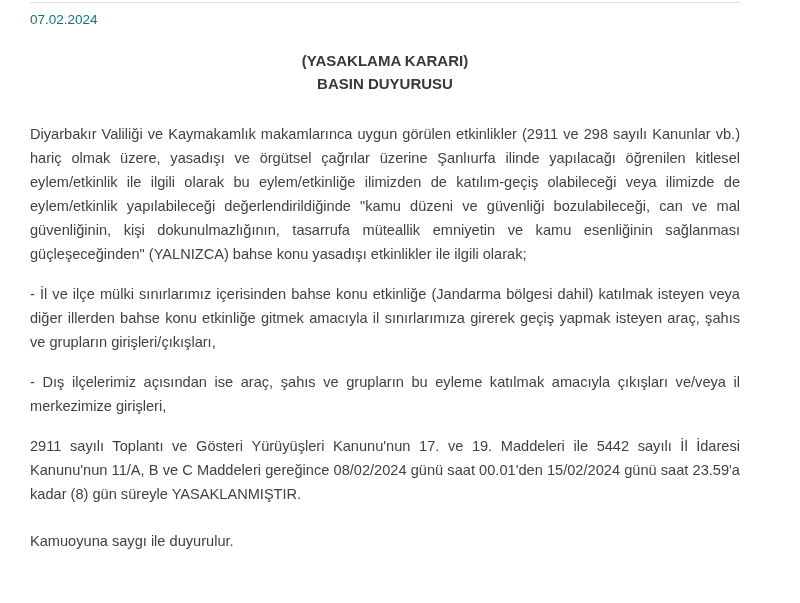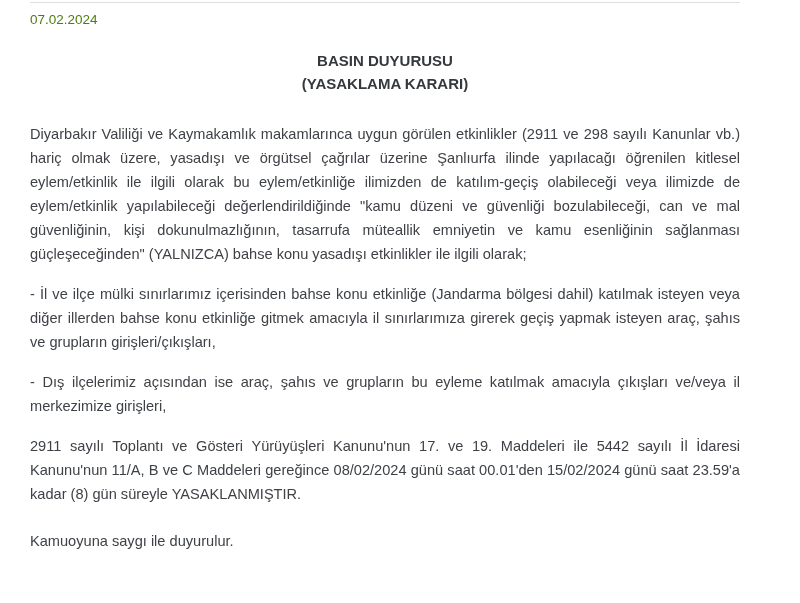--- a/index.html
+++ b/index.html
@@ -22,21 +22,21 @@
   }
   .top-rule {
     border: none;
     border-top: 1px solid #dcdee0;
     margin: 2px 0 0 0;
   }
   .doc-date {
     margin-top: 9px;
     font-size: 13.5px;
     line-height: 16px;
-    color: #4d7c0f;
+    color: #0f766e;
   }
   .doc-title {
     margin-top: 21px;
     text-align: center;
     font-weight: bold;
     font-size: 15px;
     line-height: 23px;
     color: #35393d;
   }
   .body-text {
@@ -59,22 +59,22 @@
 </style>
 </head>
 <body>
 
 <div class="page">
   <hr class="top-rule">
 
   <div class="doc-date">07.02.2024</div>
 
   <div class="doc-title">
+    <div>(YASAKLAMA KARARI)</div>
     <div>BASIN DUYURUSU</div>
-    <div>(YASAKLAMA KARARI)</div>
   </div>
 
   <div class="body-text">
     <p class="para"><span>Diyarbakır Valiliği ve Kaymakamlık makamlarınca uygun görülen etkinlikler (2911 ve 298 sayılı Kanunlar vb.) hariç olmak üzere, yasadışı ve örgütsel çağrılar üzerine Şanlıurfa ilinde yapılacağı öğrenilen kitlesel eylem/etkinlik ile ilgili olarak bu eylem/etkinliğe ilimizden de </span><span class="b">katılım-geçiş olabileceği</span><span> veya ilimizde de </span><span class="b">eylem/etkinlik yapılabileceği</span><span> değerlendirildiğinde "kamu düzeni ve güvenliği bozulabileceği, can ve mal güvenliğinin, kişi dokunulmazlığının, tasarrufa müteallik emniyetin ve kamu esenliğinin sağlanması güçleşeceğinden" (YALNIZCA) </span><span class="b">bahse konu yasadışı etkinlikler ile ilgili olarak;</span></p>
 
 
     <p class="para"><span>- </span><span class="b">İl ve ilçe</span><span> mülki sınırlarımız içerisinden bahse konu etkinliğe (Jandarma bölgesi dahil) </span><span class="b">katılmak isteyen</span><span> veya </span><span class="b">diğer illerden</span><span> bahse konu etkinliğe gitmek amacıyla il sınırlarımıza girerek </span><span class="b">geçiş yapmak isteyen</span><span> araç, şahıs ve grupların </span><span class="b">girişleri/çıkışları,</span></p>
 
     <p class="para"><span>- Dış ilçelerimiz açısından ise araç, şahıs ve grupların bu eyleme katılmak amacıyla çıkışları ve/veya il merkezimize girişleri,</span></p>
 

